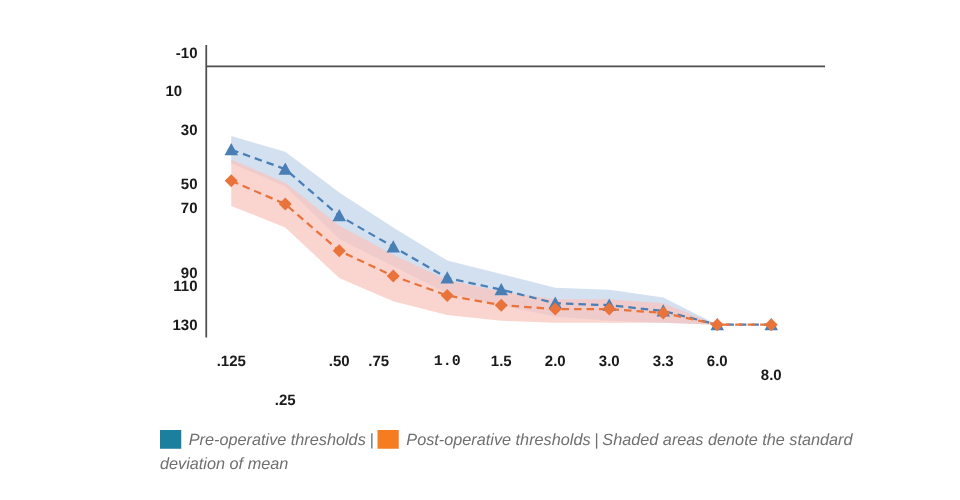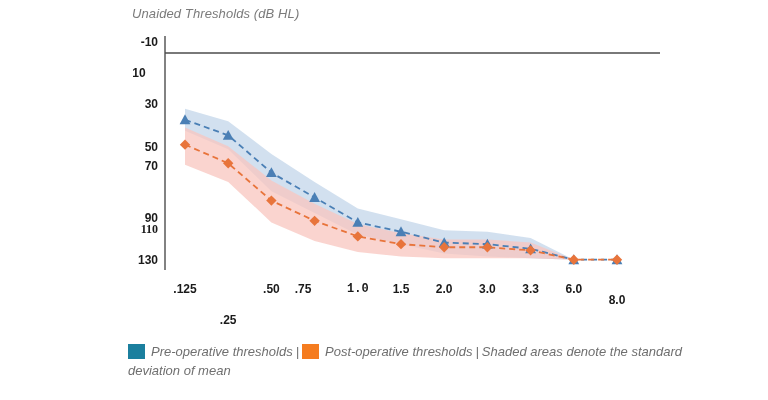--- a/index.html
+++ b/index.html
@@ -75,21 +75,20 @@
     margin-right: 6px;
   }
   .legend .sep { color: #6f6f6f; font-style: italic; padding: 0 3px; }
   .legend .entry { white-space: nowrap; }
 </style>
 </head>
 <body>
 
 <div id="page">
 
-  <div class="chart-title">Unaided Thresholds (dB HL)</div>
 
   <svg id="plot" viewBox="0 0 768 400" width="768" height="400" xmlns="http://www.w3.org/2000/svg">
     <g id="bands">
         <polygon points="185,108.865 228.2,121.30499999999999 271.4,153.95999999999998 314.6,181.95 357.8,208.385 401,219.26999999999998 444.20000000000005,230.155 487.40000000000003,231.70999999999998 530.6,237.92999999999998 573.8,259.7 617,259.7 617,259.7 573.8,259.7 530.6,258.145 487.40000000000003,256.59000000000003 444.20000000000005,253.48 401,244.15 357.8,234.82 314.6,213.04999999999998 271.4,191.28 228.2,149.29500000000002 185,130.635" fill="#c3d5ea" fill-opacity="0.75" stroke="none"></polygon>
         <polygon points="185,127.52499999999999 228.2,146.185 271.4,180.39499999999998 314.6,203.72 357.8,223.935 401,233.265 444.20000000000005,239.48499999999999 487.40000000000003,239.48499999999999 530.6,242.595 573.8,259.7 617,259.7 617,259.7 573.8,259.7 530.6,258.145 487.40000000000003,258.145 444.20000000000005,258.145 401,256.59000000000003 357.8,251.92499999999998 314.6,241.04 271.4,222.38 228.2,181.95 185,164.845" fill="#f8c6bf" fill-opacity="0.75" stroke="none"></polygon>
       </g>
     <g id="lines">
         <polyline points="185,119.75 228.2,135.3 271.4,172.62 314.6,197.5 357.8,222.38 401,231.70999999999998 444.20000000000005,242.595 487.40000000000003,244.15 530.6,248.815 573.8,259.7 617,259.7" fill="none" stroke="#4a7fb5" stroke-width="1.8" stroke-dasharray="6,4"></polyline>
         <polyline points="185,144.63 228.2,163.29 271.4,200.60999999999999 314.6,220.825 357.8,236.375 401,244.15 444.20000000000005,247.26 487.40000000000003,247.26 530.6,250.37 573.8,259.7 617,259.7" fill="none" stroke="#e8743b" stroke-width="1.8" stroke-dasharray="6,4"></polyline>
       </g>
@@ -123,21 +122,21 @@
       </g>
   </svg>
 
   <div id="yticks">
       <div class="ytick" style="left: 120px; top: 42px;">-10</div>
       <div class="ytick" style="left: 120px; top: 73.1px; text-align: center;">10</div>
       <div class="ytick" style="left: 120px; top: 104.2px;">30</div>
       <div class="ytick" style="left: 120px; top: 135.3px; margin-top: 12px;">50</div>
       <div class="ytick" style="left: 120px; top: 166.4px;">70</div>
       <div class="ytick" style="left: 120px; top: 197.5px; margin-top: 20px;">90</div>
-      <div class="ytick" style="left: 120px; top: 228.6px; font-family: Liberation Serif, serif;">110</div>
+      <div class="ytick" style="left: 120px; top: 228.6px;">110</div>
       <div class="ytick" style="left: 120px; top: 259.7px;">130</div>
     </div>
   <div id="xticks">
       <div class="xtick" style="left: 185px;">.125</div>
       <div class="xtick" style="left: 228.2px; margin-top: 31px;">.25</div>
       <div class="xtick" style="left: 271.4px;">.50</div>
       <div class="xtick" style="left: 303px;">.75</div>
       <div class="xtick" style="left: 357.8px; font-family: Liberation Mono, monospace;">1.0</div>
       <div class="xtick" style="left: 401px;">1.5</div>
       <div class="xtick" style="left: 444.2px;">2.0</div>

